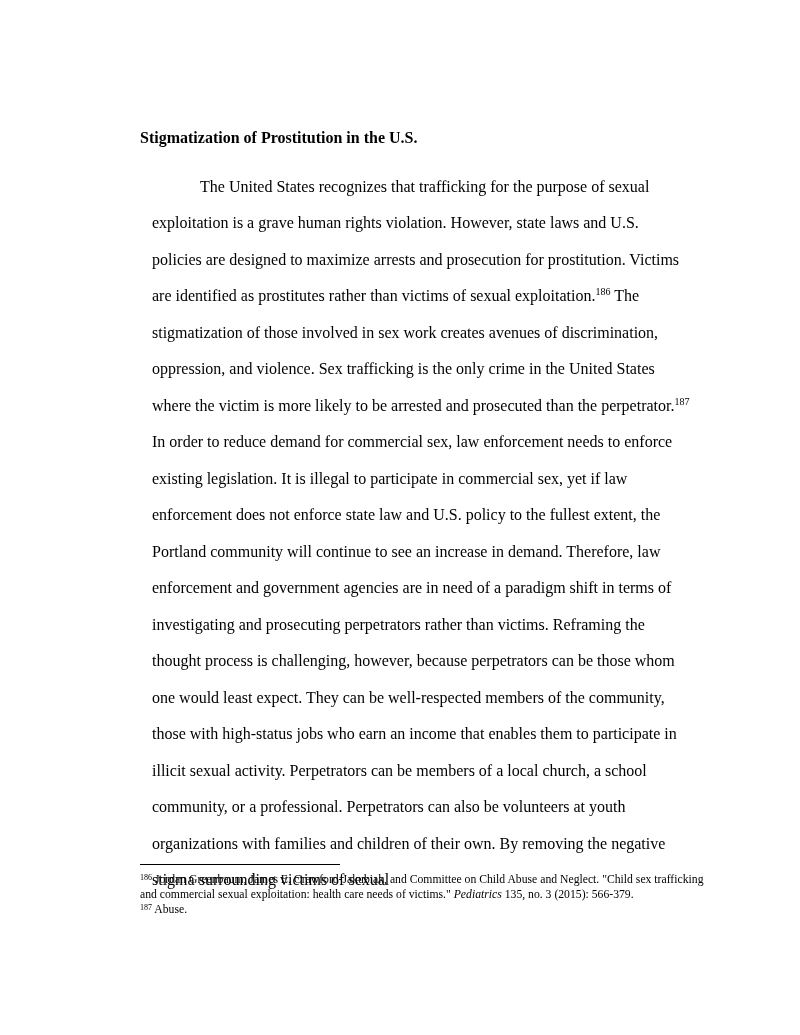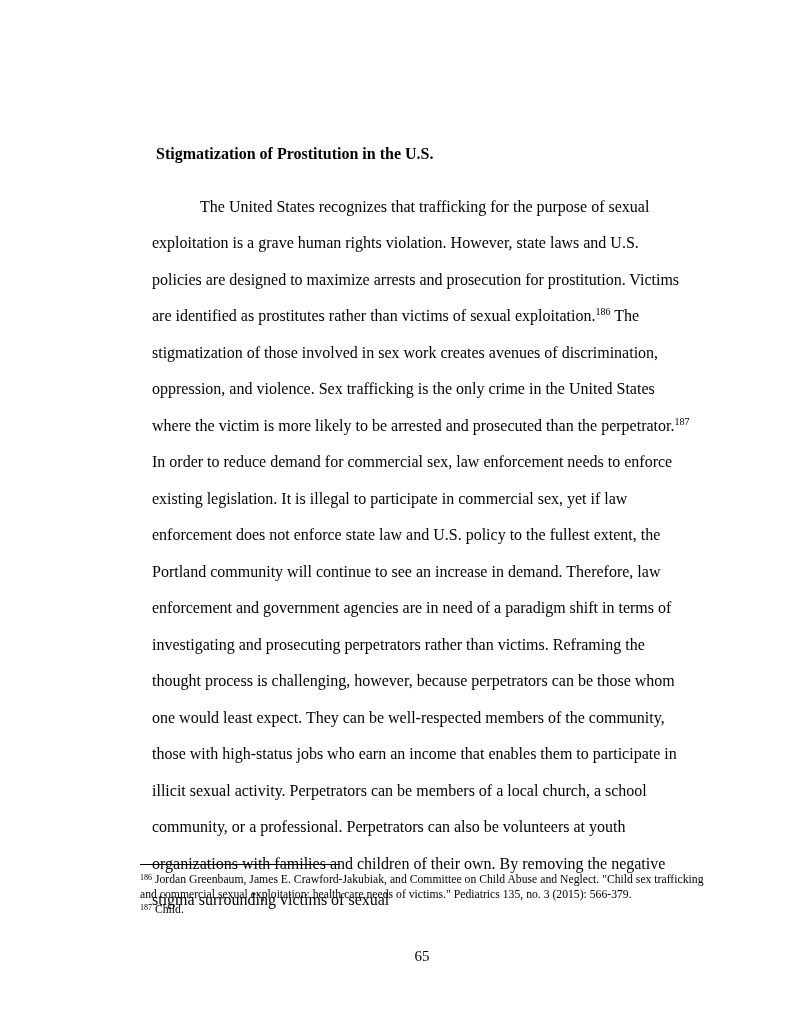--- a/index.html
+++ b/index.html
@@ -16,21 +16,21 @@
     font-family: "Liberation Serif", "DejaVu Serif", serif;
     overflow: hidden;
   }
   .content {
     position: absolute;
     left: 140px;
     top: 120px;
     width: 564px;
   }
   .heading {
-    margin: 16px;
+    margin: 0;
     font-size: 16px;
     font-weight: bold;
     line-height: 36.5px;
   }
   .body-paragraph {
     margin: 12px;
     font-size: 16px;
     line-height: 36.5px;
     text-indent: 48px;
     text-align: left;
@@ -60,20 +60,21 @@
     text-align: left;
   }
   .fn-marker {
     font-size: 8px;
     line-height: 0;
     position: relative;
     top: -3px;
     vertical-align: baseline;
   }
   .fn-italic {
+    font-style: italic;
   }
   .page-number {
     position: absolute;
     left: 140px;
     width: 564px;
     top: 948px;
     text-align: center;
     font-size: 15px;
   }
 </style>
@@ -86,18 +87,17 @@
     <h3 class="heading">Stigmatization of Prostitution in the U.S.</h3>
 
     <p class="body-paragraph"><span>The United States recognizes that trafficking for the purpose of sexual exploitation is a grave human rights violation. However, state laws and U.S. policies are designed to maximize arrests and prosecution for prostitution. Victims are identified as prostitutes rather than victims of sexual exploitation.</span><sup class="fn-ref">186</sup><span> The stigmatization of those involved in sex work creates avenues of discrimination, oppression, and violence. Sex trafficking is the only crime in the United States where the victim is more likely to be arrested and prosecuted than the perpetrator.</span><sup class="fn-ref">187</sup><span> In order to reduce demand for commercial sex, law enforcement needs to enforce existing legislation. It is illegal to participate in commercial sex, yet if law enforcement does not enforce state law and U.S. policy to the fullest extent, the Portland community will continue to see an increase in demand. Therefore, law enforcement and government agencies are in need of a paradigm shift in terms of investigating and prosecuting perpetrators rather than victims. Reframing the thought process is challenging, however, because perpetrators can be those whom one would least expect. They can be well-respected members of the community, those with high-status jobs who earn an income that enables them to participate in illicit sexual activity. Perpetrators can be members of a local church, a school community, or a professional. Perpetrators can also be volunteers at youth organizations with families and children of their own. By removing the negative stigma surrounding victims of sexual</span></p>
   </div>
 
   <div class="footnote-area">
     <hr class="footnote-rule">
 
     <div class="footnote"><sup class="fn-marker">186</sup><span> Jordan Greenbaum, James E. Crawford-Jakubiak, and Committee on Child Abuse and Neglect. "Child sex trafficking and commercial sexual exploitation: health care needs of victims." </span><span class="fn-italic">Pediatrics</span><span> 135, no. 3 (2015): 566-379.</span></div>
 
-    <div class="footnote"><sup class="fn-marker">187</sup><span> Child.</span></div>
+    <div class="footnote"><sup class="fn-marker">187</sup><span> Abuse.</span></div>
   </div>
 
-  <div class="page-number">65</div>
 
 </div>
 
 </body></html>

